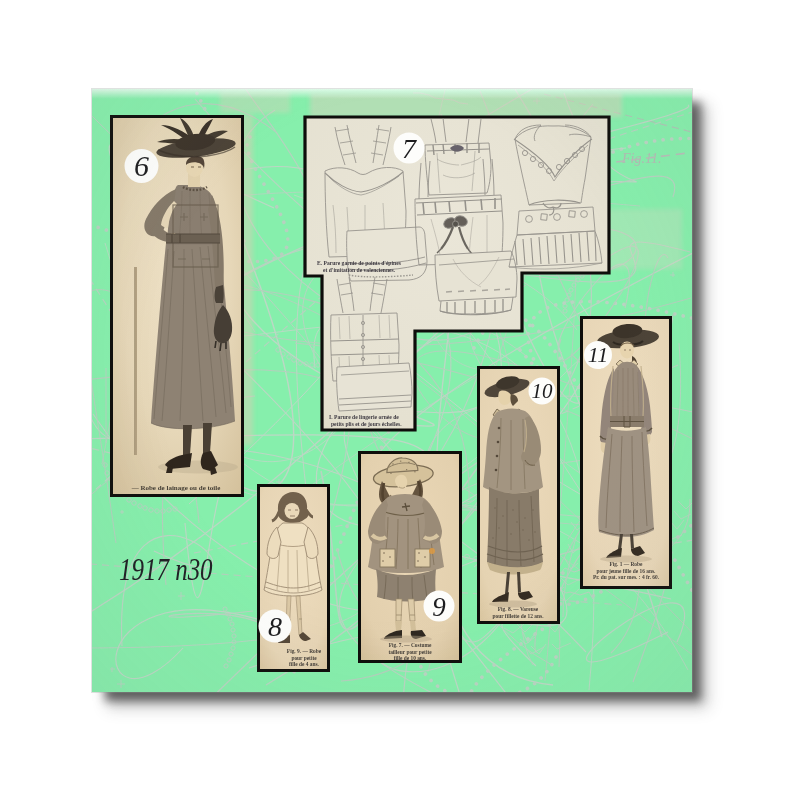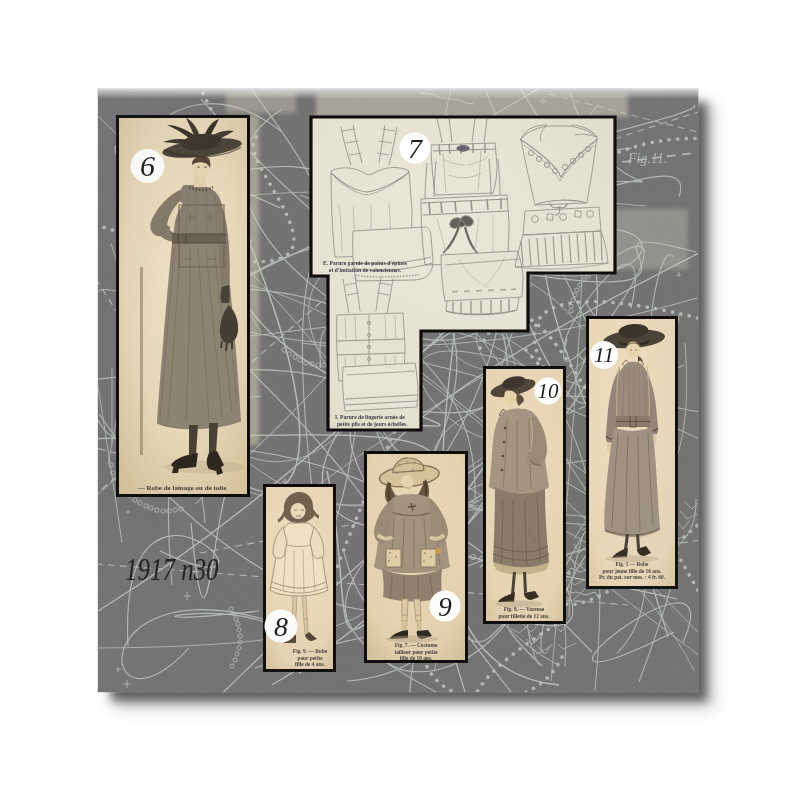--- a/index.html
+++ b/index.html
@@ -1,19 +1,19 @@
 <!DOCTYPE html>
 <html><head>
 <meta charset="utf-8">
 <style>
   html,body { margin:0; padding:0; }
   body { width:800px; height:800px; background:#ffffff; position:relative; overflow:hidden;
          font-family:"Liberation Serif", serif; }
-  .photo { position:absolute; left:98px; top:89px; width:600px; height:603px;
-            background:#737373;
+  .photo { position:absolute; left:92px; top:89px; width:600px; height:603px;
+            background:#86efac;
             outline:1px solid rgba(150,158,152,0.3);
             box-shadow: 11px 11px 9px -2px rgba(28,28,28,0.62), 16px 16px 14px rgba(60,60,60,0.25); }
   .vignette { position:absolute; left:0; top:0; width:600px; height:603px; pointer-events:none;
             background:radial-gradient(ellipse at 50% 45%, rgba(255,255,255,0) 55%, rgba(130,140,134,0.10) 100%); }
   .abs { position:absolute; }
 </style>
 </head>
 <body>
 
 <div class="photo">

